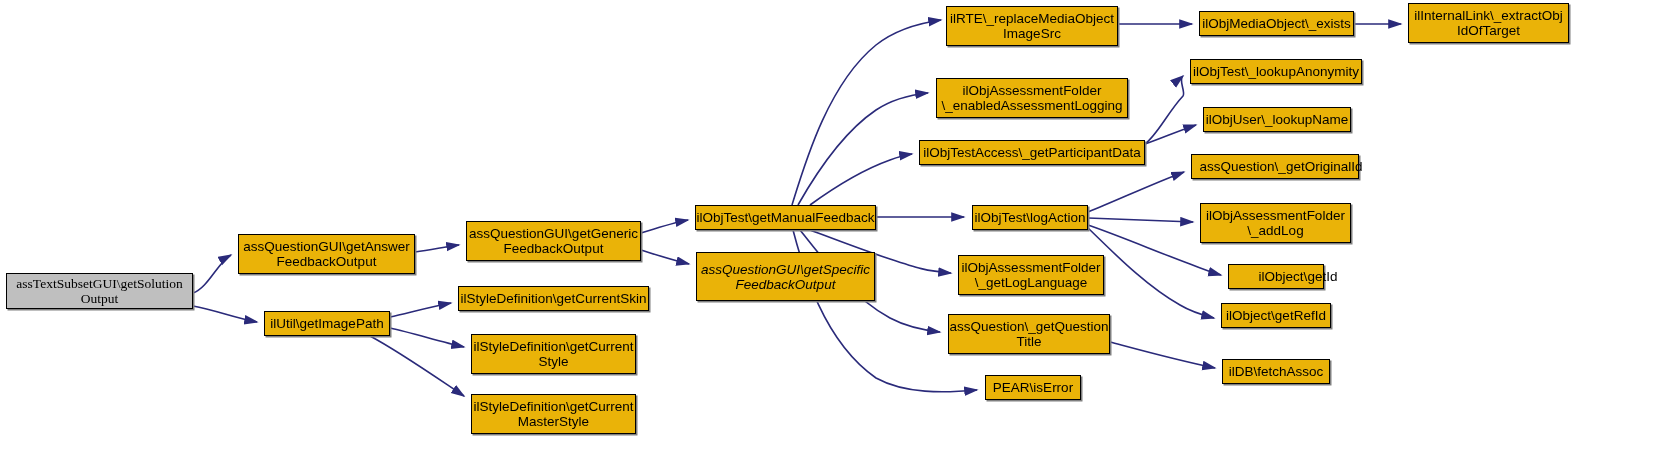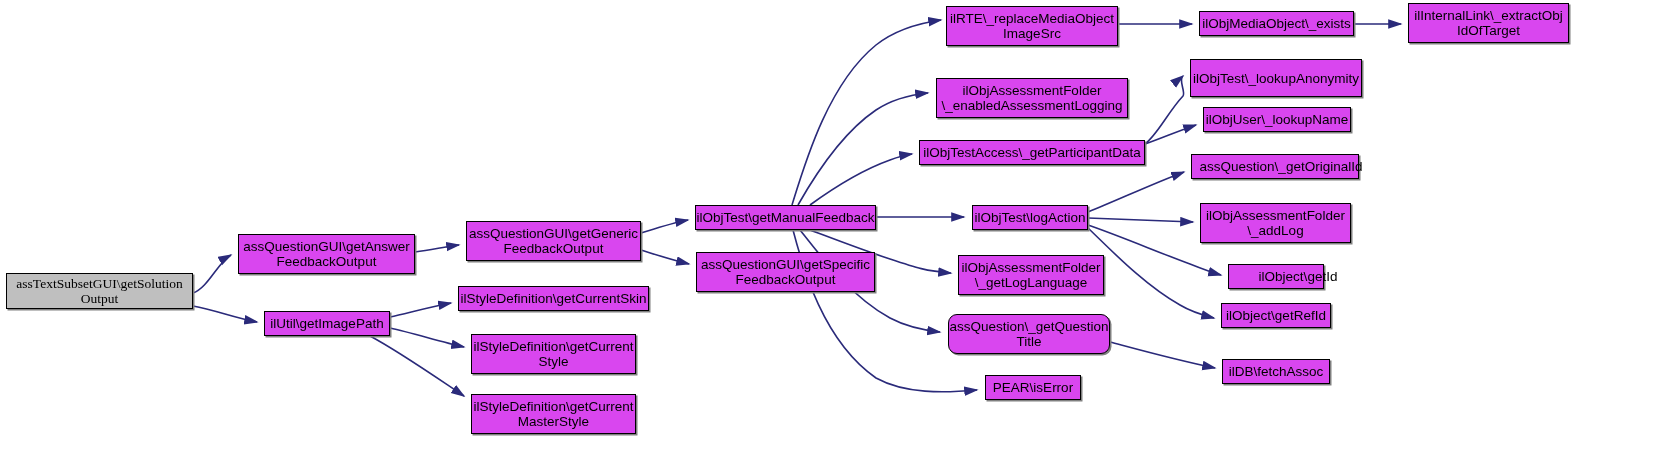--- a/index.html
+++ b/index.html
@@ -20,21 +20,21 @@
     left: 0;
     top: 0;
     width: 1675px;
     height: 469px;
     pointer-events: none;
   }
   .node {
     position: absolute;
     box-sizing: border-box;
     border: 1px solid #000000;
-    background: #d946ef;
+    background: #eab308;
     color: #000000;
     font-size: 13.5px;
     line-height: 15px;
     display: flex;
     align-items: center;
     justify-content: center;
     text-align: center;
     padding: 1px 4px;
     white-space: pre-line;
     box-shadow: 1.5px 1.5px 0 0 #808080;
@@ -89,34 +89,34 @@
 FeedbackOutput</div>
       <div class="node" style="left: 264px; top: 311px; width: 126px; height: 25px;">ilUtil\getImagePath</div>
       <div class="node" style="left: 466px; top: 221px; width: 175px; height: 40px;">assQuestionGUI\getGeneric
 FeedbackOutput</div>
       <div class="node" style="left: 458px; top: 286px; width: 191px; height: 25px;">ilStyleDefinition\getCurrentSkin</div>
       <div class="node" style="left: 471px; top: 334px; width: 165px; height: 40px;">ilStyleDefinition\getCurrent
 Style</div>
       <div class="node" style="left: 471px; top: 394px; width: 165px; height: 40px;">ilStyleDefinition\getCurrent
 MasterStyle</div>
       <div class="node" style="left: 695px; top: 205px; width: 181px; height: 25px;">ilObjTest\getManualFeedback</div>
-      <div class="node" style="left: 696px; top: 252px; width: 179px; height: 40px;">assQuestionGUI\getSpecific
+      <div class="node" style="left: 696px; top: 252px; width: 179px; height: 49px; font-style: italic;">assQuestionGUI\getSpecific
 FeedbackOutput</div>
       <div class="node" style="left: 946px; top: 6px; width: 172px; height: 40px;">ilRTE\_replaceMediaObject
 ImageSrc</div>
       <div class="node" style="left: 936px; top: 78px; width: 192px; height: 40px;">ilObjAssessmentFolder
 \_enabledAssessmentLogging</div>
       <div class="node" style="left: 919px; top: 140px; width: 226px; height: 25px;">ilObjTestAccess\_getParticipantData</div>
       <div class="node" style="left: 972px; top: 205px; width: 116px; height: 25px;">ilObjTest\logAction</div>
       <div class="node" style="left: 958px; top: 255px; width: 146px; height: 40px;">ilObjAssessmentFolder
 \_getLogLanguage</div>
-      <div class="node" style="left: 948px; top: 314px; width: 162px; height: 40px; border-radius: 9px;">assQuestion\_getQuestion
+      <div class="node" style="left: 948px; top: 314px; width: 162px; height: 40px;">assQuestion\_getQuestion
 Title</div>
       <div class="node" style="left: 985px; top: 375px; width: 96px; height: 25px;">PEAR\isError</div>
-      <div class="node" style="left: 1190px; top: 59px; width: 172px; height: 38px;">ilObjTest\_lookupAnonymity</div>
+      <div class="node" style="left: 1190px; top: 59px; width: 172px; height: 25px;">ilObjTest\_lookupAnonymity</div>
       <div class="node" style="left: 1203px; top: 107px; width: 148px; height: 25px;">ilObjUser\_lookupName</div>
       <div class="node" style="left: 1191px; top: 154px; width: 168px; height: 25px; padding-left: 16px;">assQuestion\_getOriginalId</div>
       <div class="node" style="left: 1200px; top: 203px; width: 151px; height: 40px;">ilObjAssessmentFolder
 \_addLog</div>
       <div class="node" style="left: 1228px; top: 264px; width: 96px; height: 25px; padding-left: 48px;">ilObject\getId</div>
       <div class="node" style="left: 1221px; top: 303px; width: 110px; height: 25px;">ilObject\getRefId</div>
       <div class="node" style="left: 1222px; top: 359px; width: 108px; height: 25px;">ilDB\fetchAssoc</div>
       <div class="node" style="left: 1199px; top: 11px; width: 155px; height: 25px;">ilObjMediaObject\_exists</div>
       <div class="node" style="left: 1408px; top: 3px; width: 161px; height: 40px;">ilInternalLink\_extractObj
 IdOfTarget</div>

